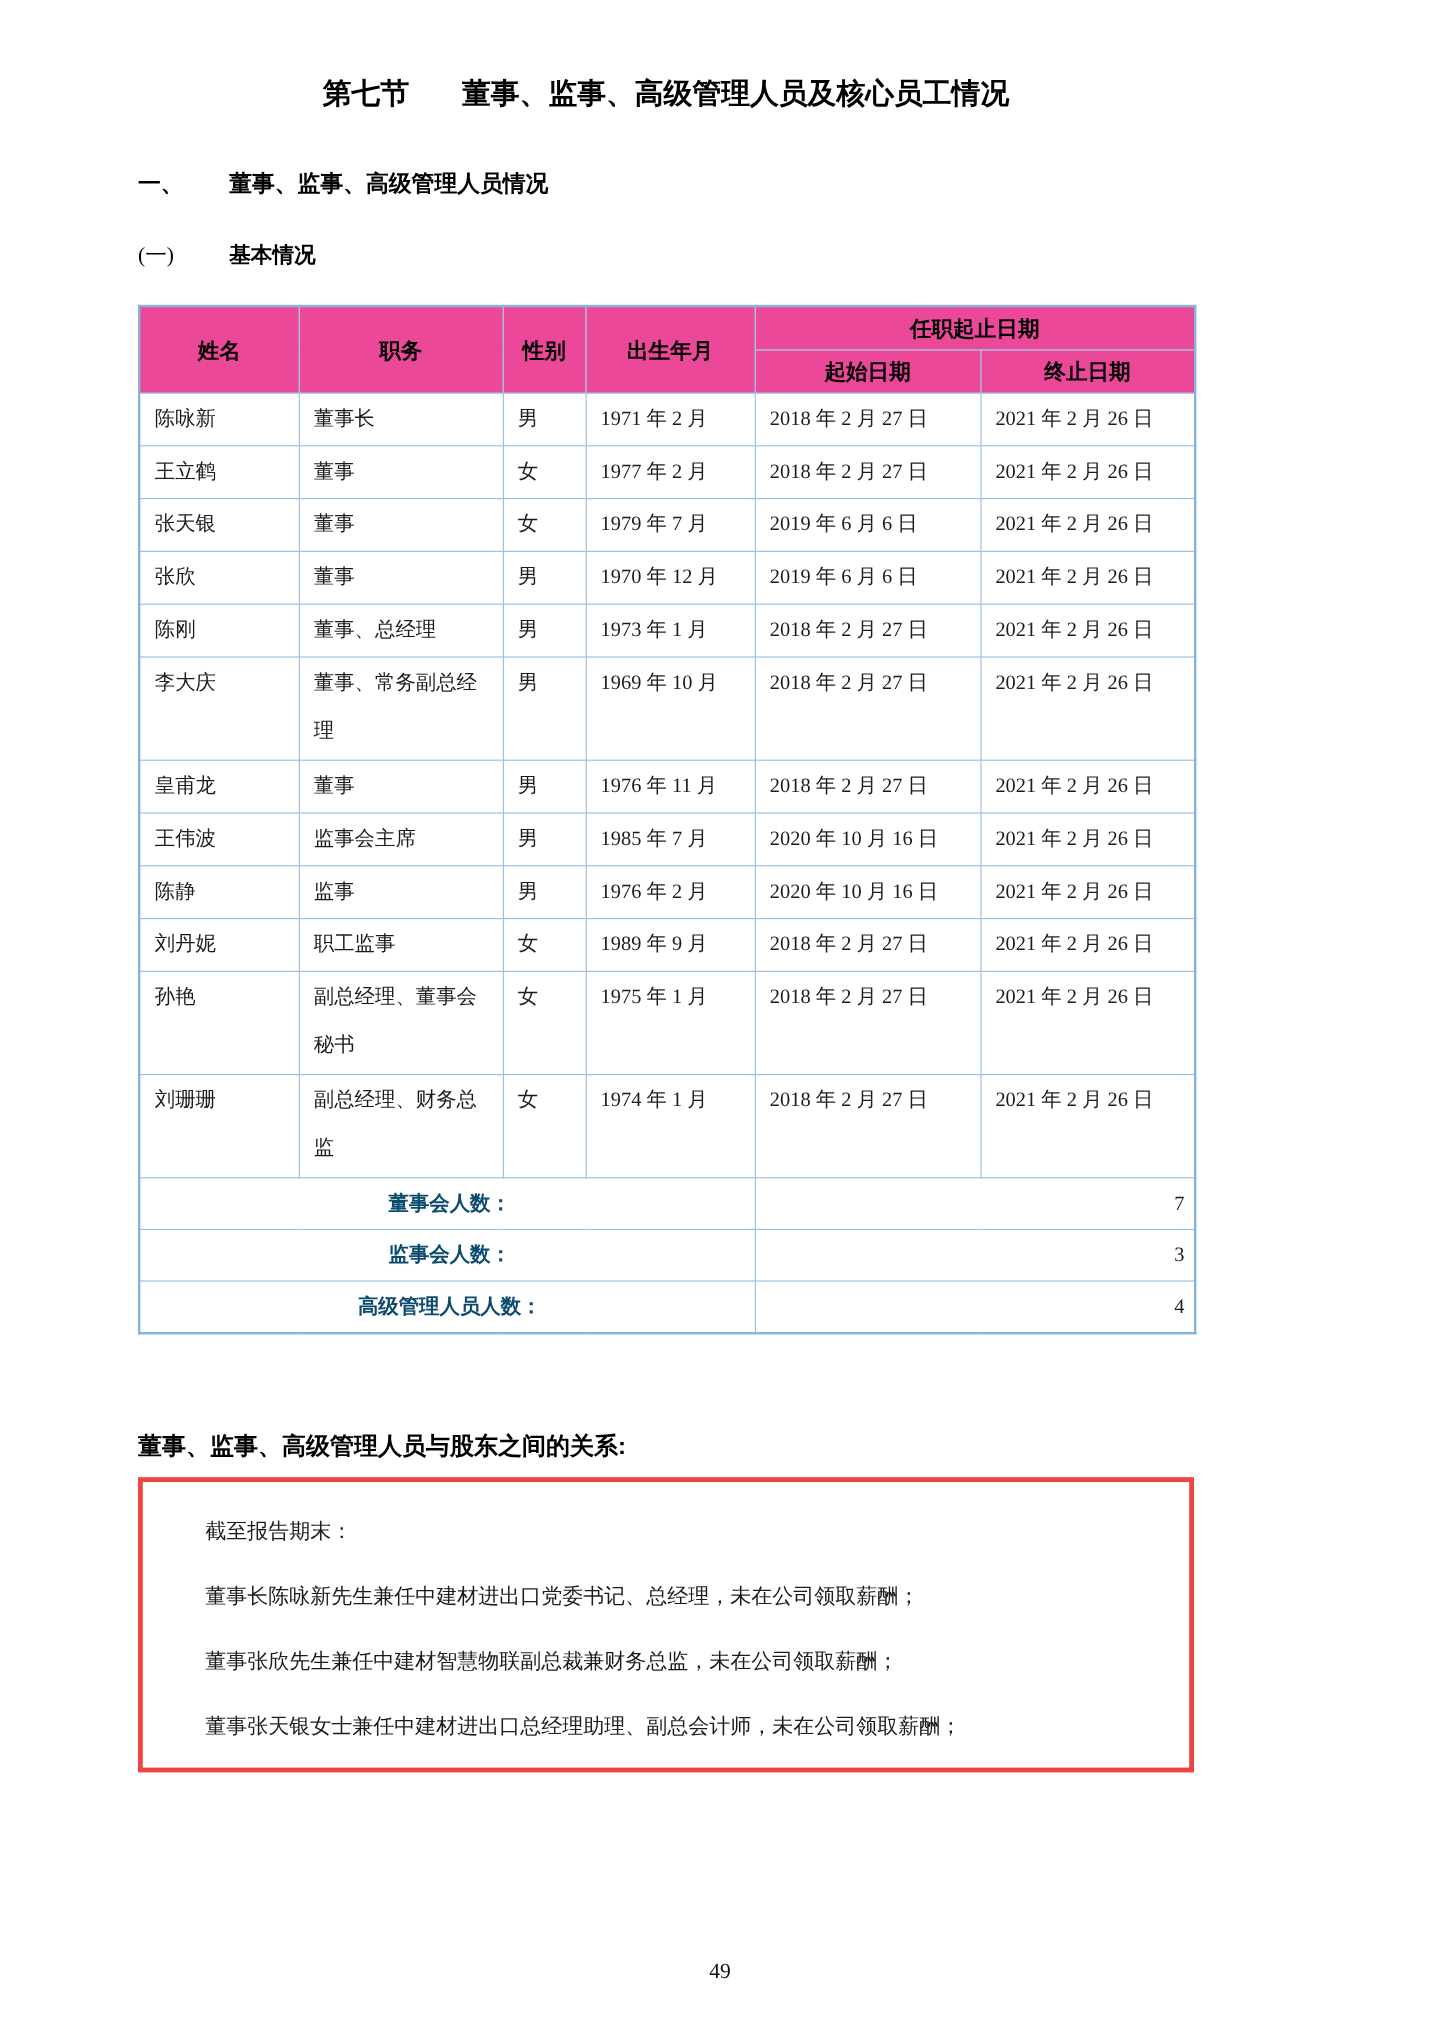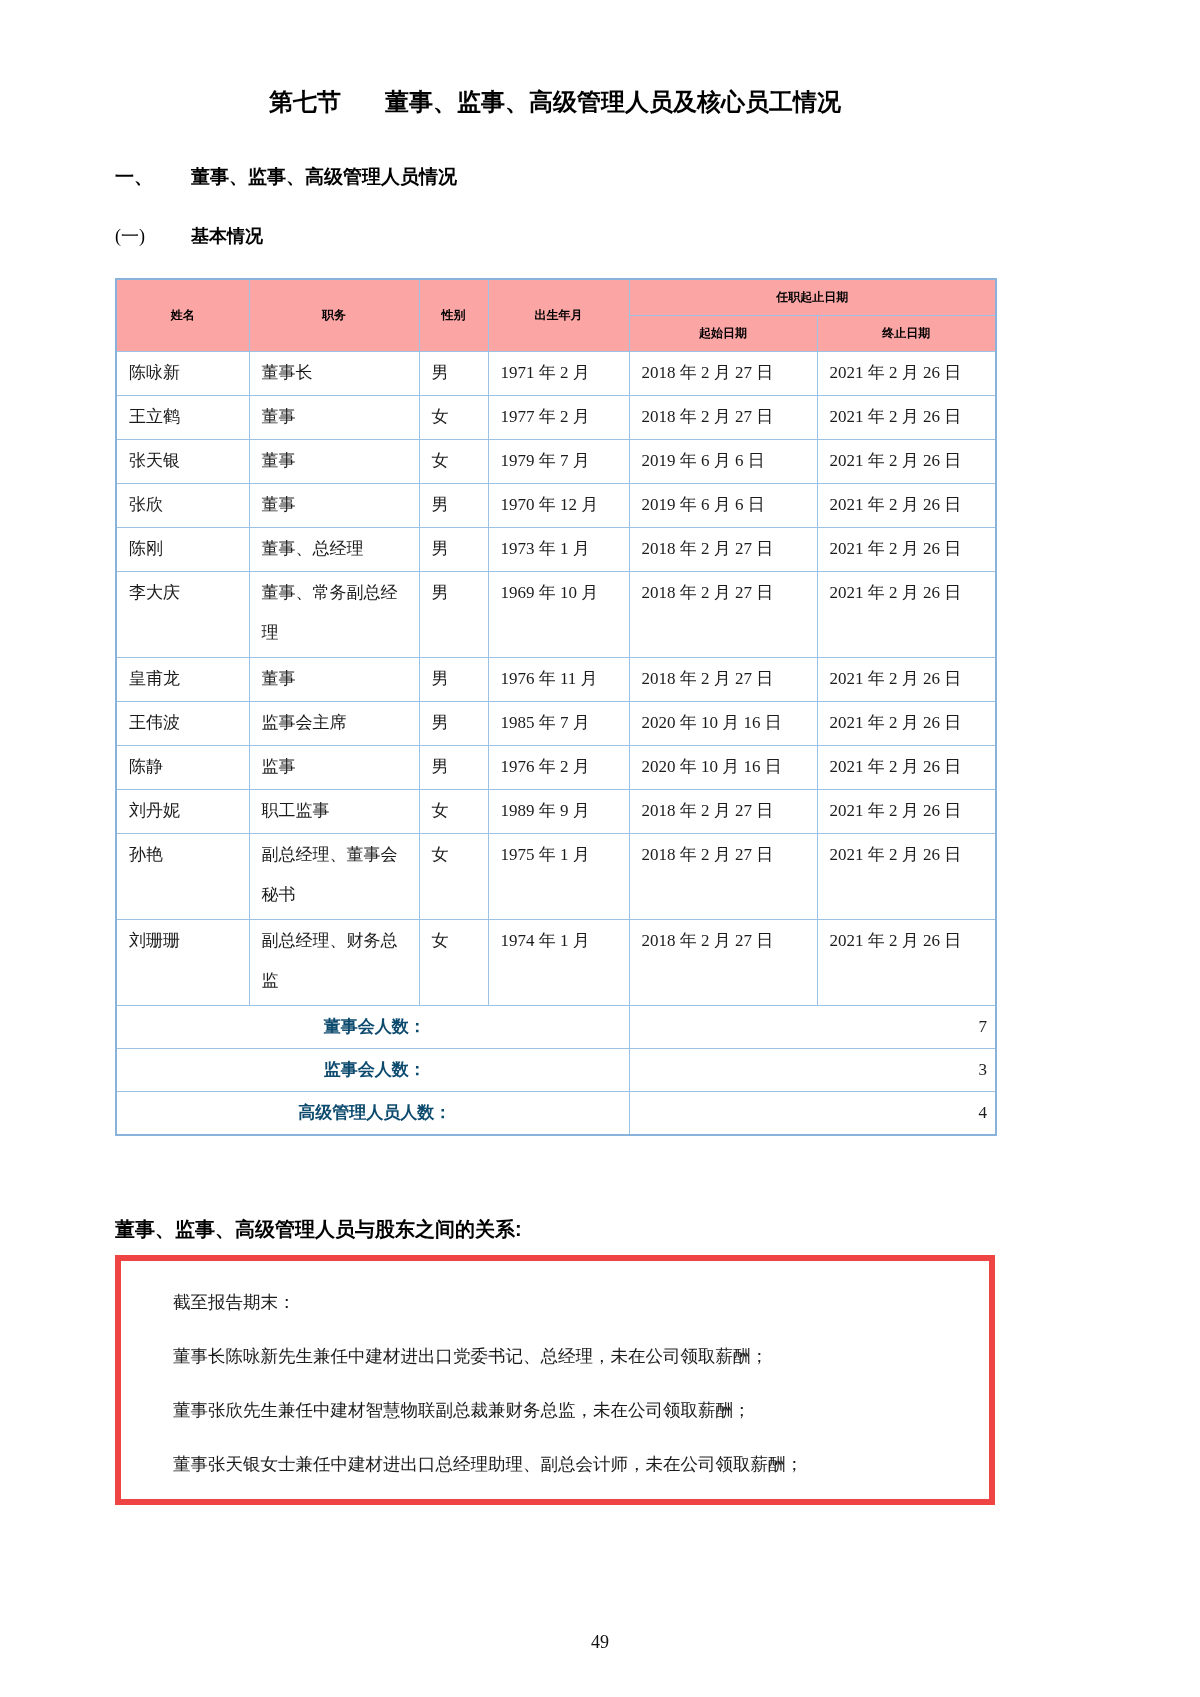--- a/index.html
+++ b/index.html
@@ -4,21 +4,21 @@
 <style>
   html,body { margin:0; padding:0; background:#ffffff; }
   .page {
     position:relative; width:1200px; height:1697px; background:#ffffff;
     font-family:"Liberation Serif","DejaVu Serif",serif; color:#1b1b1b;
     overflow:hidden;
   }
   .content { position:absolute; left:115px; top:0; width:880px; }
 
   .doc-title {
-    padding-top:86px; text-align:center;
+    padding-top:62px; text-align:center;
     font-family:"Liberation Sans","DejaVu Sans",sans-serif;
     font-weight:bold; font-size:24px; color:#000;
   }
   .doc-title .gap { display:inline-block; width:44px; }
 
   .section-line {
     margin-top:46px; display:flex;
     font-family:"Liberation Sans","DejaVu Sans",sans-serif;
     font-weight:bold; font-size:19px; color:#000;
   }
@@ -26,22 +26,22 @@
   .subsection-line { margin-top:34px; display:flex; font-size:18px; color:#000; }
   .subsection-line .num { width:76px; }
   .subsection-line .txt { font-family:Liberation Serif, serif; font-weight:bold; }
 
   table.mgmt {
     margin-top:30px; width:880px; border-collapse:collapse; table-layout:fixed;
     border:2px solid #8ab3dc;
   }
   table.mgmt th, table.mgmt td { border:1px solid #9cc2e5; }
   table.mgmt th {
-    background:#fca5a5; font-family:"Liberation Sans","DejaVu Sans",sans-serif;
-    font-size:12px; font-weight:bold; text-align:center; height:33px; color:#000;margin-top:16px;
+    background:#ec4899; font-family:"Liberation Sans","DejaVu Sans",sans-serif;
+    font-size:18px; font-weight:bold; text-align:center; height:33px; color:#000;margin-top:16px;
   }
   table.mgmt td {
     font-size:17px; padding:1px 8px 1px 12px; line-height:40px;
     vertical-align:top; background:#fff;
   }
   tr.r-single td { height:41px;margin-left:20px; }
   tr.r-tall td { height:83px; }
   td.sum-label {
     text-align:center; font-family:"Liberation Sans","DejaVu Sans",sans-serif;
     font-weight:bold; height:38px; line-height:38px; color:#0c4a6e;
@@ -49,21 +49,21 @@
   td.sum-value {
     text-align:right; vertical-align:bottom;
     padding:1px 14px 5px 8px; line-height:18px;
   }
 
   .rel-heading {
     margin-top:80px; font-family:"Liberation Sans","DejaVu Sans",sans-serif;
     font-weight:bold; font-size:20px; color:#000;
   }
   .rel-box {
-    margin-top:12px; border:6px solid #ef4444; background:#fff;
+    margin-top:12px; border:4px solid #ef4444; background:#fff;
     padding:28px 24px 16px 52px;
   }
   .rel-line { font-size:17.5px; line-height:26px; margin-bottom:28px; }
   .rel-line:last-child { margin-bottom:6px; }
 
   .page-num {
     position:absolute; bottom:44px; left:0; width:1200px;
     text-align:center; font-size:18px; color:#111;
   }
 </style>

